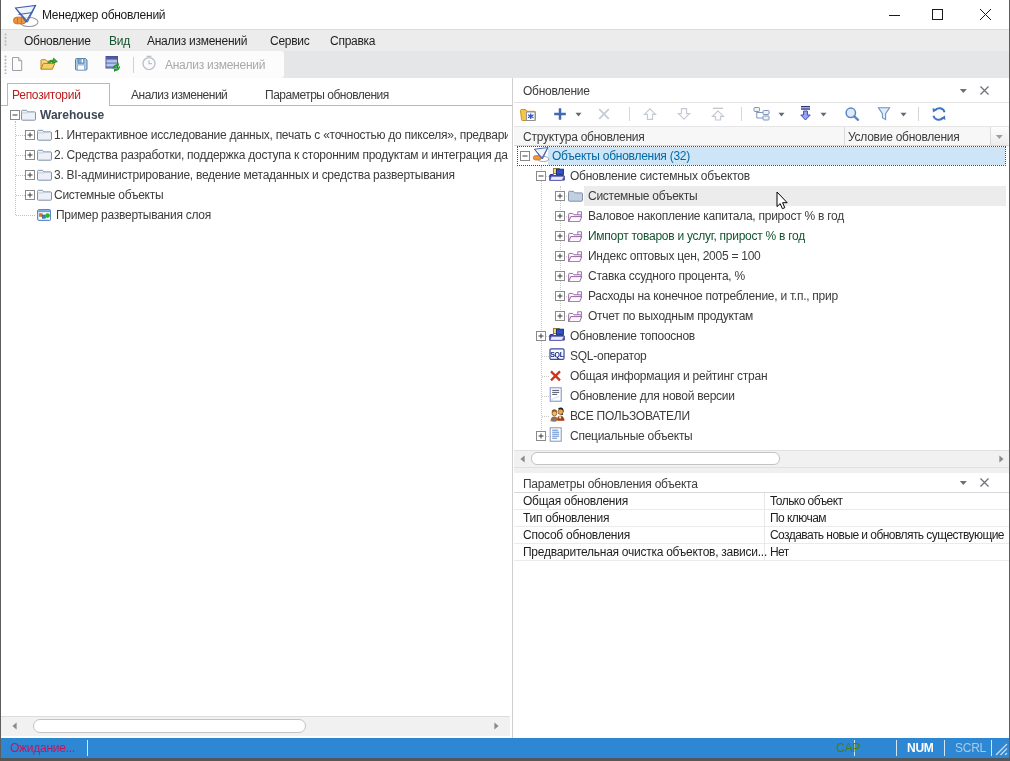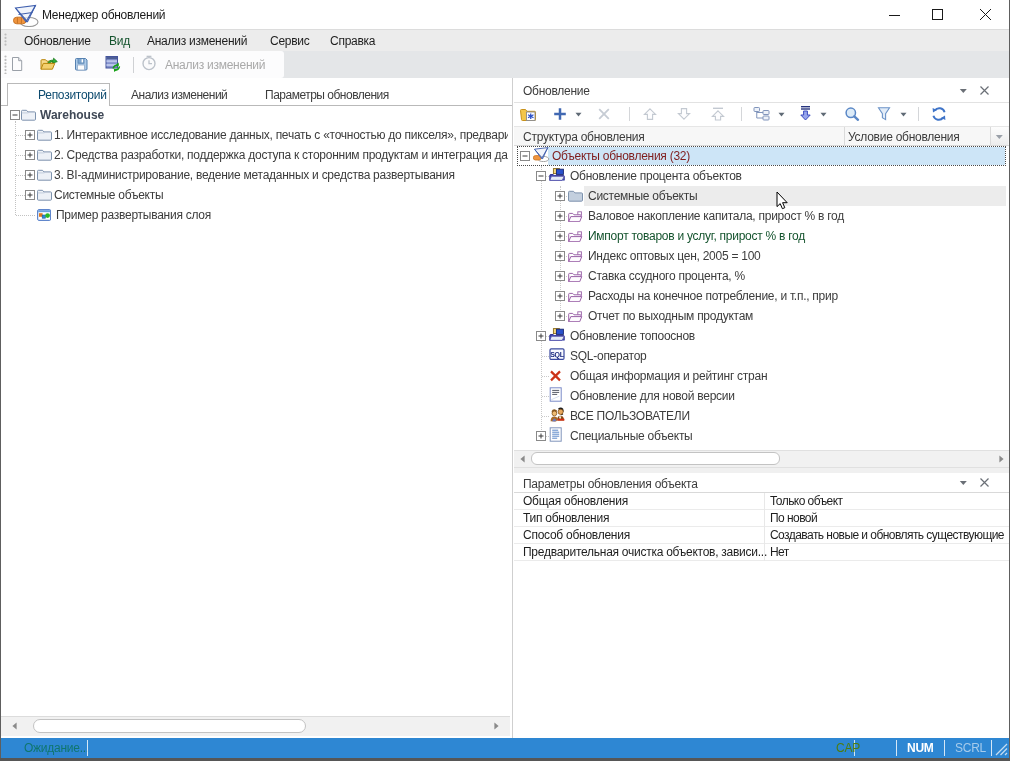--- a/index.html
+++ b/index.html
@@ -84,21 +84,21 @@
 <div class="abs" style="left:133px;top:57px;width:1px;height:16px;background:#cfd1d4"></div>
 <svg class="ic" style="left:141px;top:55px" width="16" height="17" viewBox="0 0 16 17">
     <circle cx="8" cy="8.6" r="6" fill="#fbfbfc" stroke="#bcc2ca" stroke-width="1.4"></circle>
     <path d="M8,5.2 V8.6 H11" fill="none" stroke="#bcc2ca" stroke-width="1.3"></path>
     <path d="M5.6,1.4 h4.8" stroke="#bcc2ca" stroke-width="1.4"></path>
   </svg>
 <div class="abs" style="left:165px;top:58px;color:#a9a9a9">Анализ изменений</div>
 <div class="abs" style="left:0;top:78px;width:513px;height:28px;background:#fff"></div>
 <div class="abs" style="left:0;top:105px;width:513px;height:1px;background:#b9b9b9"></div>
 <div class="abs" style="left:7px;top:83px;width:103px;height:23px;background:#fff;border:1px solid #b9b9b9;border-bottom:none;z-index:2"></div>
-<div class="abs" style="left:38px;top:88px;color:#0c4a6e;z-index:3">Репозиторий</div>
+<div class="abs" style="left:12px;top:88px;color:#b91c1c;z-index:3">Репозиторий</div>
 <div class="abs" style="left:131px;top:88px;letter-spacing:-0.5px">Анализ изменений</div>
 <div class="abs" style="left:265px;top:88px;letter-spacing:-0.5px">Параметры обновления</div>
 <div class="abs" style="left:15px;top:121px;width:1px;height:94px;border-left:1px dotted #c2c2c2"></div>
 <div class="abs" style="left:16px;top:135px;width:9px;height:1px;border-top:1px dotted #c2c2c2"></div>
 <div class="abs" style="left:16px;top:155px;width:9px;height:1px;border-top:1px dotted #c2c2c2"></div>
 <div class="abs" style="left:16px;top:175px;width:9px;height:1px;border-top:1px dotted #c2c2c2"></div>
 <div class="abs" style="left:16px;top:195px;width:9px;height:1px;border-top:1px dotted #c2c2c2"></div>
 <div class="abs" style="left:16px;top:215px;width:19px;height:1px;border-top:1px dotted #c2c2c2"></div>
 <svg class="ic" style="left:10px;top:110px" width="10" height="10" viewBox="0 0 10 10">
     <rect x="0.5" y="0.5" width="9" height="9" fill="#fff" stroke="#898989"></rect>
@@ -277,32 +277,32 @@
   </svg>
 <svg class="ic" style="left:533px;top:146px" width="17" height="16" viewBox="0 0 17 16">
     <ellipse cx="10.4" cy="13" rx="5.4" ry="2.6" fill="#fff" stroke="#9a9a9a" stroke-width="0.9"></ellipse>
     <rect x="0.3" y="9.6" width="7.8" height="4.4" rx="2.2" fill="#f0953f" stroke="#c87322" stroke-width="0.8"></rect>
     <g stroke="#3f5fae" stroke-width="0.9" fill="none">
       <path d="M1.5,3.2 L14.8,1.6 L9.7,12.6 L8.6,12.6 Z" fill="rgba(234,240,249,0.7)"></path>
       <line x1="1.5" y1="3.2" x2="9.7" y2="12.6"></line>
       <line x1="14.8" y1="1.6" x2="8.6" y2="12.6"></line>
     </g>
   </svg>
-<div class="row" style="left:552px;top:146px;color:#7f1d1d;z-index:2">Объекты обновления (32)</div>
+<div class="row" style="left:552px;top:146px;color:#0369a1;z-index:2">Объекты обновления (32)</div>
 <svg class="ic" style="left:536px;top:171px" width="10" height="10" viewBox="0 0 10 10">
     <rect x="0.5" y="0.5" width="9" height="9" fill="#fff" stroke="#898989"></rect>
     <line x1="2.5" y1="5" x2="7.5" y2="5" stroke="#3c3c3c"></line>
   </svg>
 <svg class="ic" style="left:549px;top:168px" width="16" height="13" viewBox="0 0 16 13">
     <rect x="4.4" y="0.6" width="6" height="5" fill="#f5d87a" stroke="#8a6a18" stroke-width="0.9"></rect>
     <rect x="7.4" y="1.2" width="7" height="5.2" fill="#2a51cc" stroke="#16246e" stroke-width="0.9"></rect>
     <path d="M0.8,12.4 V7.4 q0,-0.8 0.8,-0.8 h2.6 l1,1 h9.2 q0.8,0 0.8,0.8 v4" fill="#3a4ab0" stroke="#28288c"></path>
     <path d="M0.8,12.4 L2.4,8.2 h13 L13.2,12.4 z" fill="#e4eaf6" stroke="#5a5ab0"></path>
   </svg>
-<div class="row" style="left:570px;top:166px;color:#3c3c3c;z-index:2">Обновление процента объектов</div>
+<div class="row" style="left:570px;top:166px;color:#3c3c3c;z-index:2">Обновление системных объектов</div>
 <div class="abs" style="left:584px;top:186px;width:422px;height:20px;background:#ececec"></div>
 <svg class="ic" style="left:555px;top:191px" width="10" height="10" viewBox="0 0 10 10">
     <rect x="0.5" y="0.5" width="9" height="9" fill="#fff" stroke="#898989"></rect>
     <line x1="2.5" y1="5" x2="7.5" y2="5" stroke="#3c3c3c"></line>
     <line x1="5" y1="2.5" x2="5" y2="7.5" stroke="#3c3c3c"></line>
   </svg>
 <svg class="ic" style="left:568px;top:189px" width="15" height="13" viewBox="0 0 15 13">
     <path d="M0.5,3.3 q0,-1 1,-1 h4 l1.4,1.6 h6.6 q1,0 1,1 v6.3 q0,1 -1,1 h-12 q-1,0 -1,-1 z" fill="#c3cfde" stroke="#7d92ad"></path>
   </svg>
 <div class="row" style="left:588px;top:186px;color:#3c3c3c;z-index:2">Системные объекты</div>
@@ -449,30 +449,30 @@
   </svg>
 <svg class="ic" style="left:979px;top:477px" width="11" height="11" viewBox="0 0 11 11">
     <path d="M1.5,1.5 L9.5,9.5 M9.5,1.5 L1.5,9.5" stroke="#6a6f76" stroke-width="1.2"></path>
   </svg>
 <div class="abs" style="left:514px;top:492px;width:495px;height:1px;background:#d9d9d9"></div>
 <div class="prow" style="left:514px;top:493px;width:495px;border-bottom:1px solid #ebebeb"></div>
 <div class="prow" style="left:523px;top:493px">Общая обновления</div>
 <div class="prow" style="left:770px;top:493px;letter-spacing:-0.55px">Только объект</div>
 <div class="prow" style="left:514px;top:510px;width:495px;border-bottom:1px solid #ebebeb"></div>
 <div class="prow" style="left:523px;top:510px">Тип обновления</div>
-<div class="prow" style="left:770px;top:510px;letter-spacing:-0.55px">По новой</div>
+<div class="prow" style="left:770px;top:510px;letter-spacing:-0.55px">По ключам</div>
 <div class="prow" style="left:514px;top:527px;width:495px;border-bottom:1px solid #ebebeb"></div>
 <div class="prow" style="left:523px;top:527px">Способ обновления</div>
 <div class="prow" style="left:770px;top:527px;letter-spacing:-0.55px">Создавать новые и обновлять существующие</div>
 <div class="prow" style="left:514px;top:544px;width:495px;border-bottom:1px solid #ebebeb"></div>
 <div class="prow" style="left:523px;top:544px">Предварительная очистка объектов, зависи...</div>
 <div class="prow" style="left:770px;top:544px;letter-spacing:-0.55px">Нет</div>
 <div class="abs" style="left:764px;top:493px;width:1px;height:68px;background:#e8e8e8"></div>
 <div class="abs" style="left:0;top:738px;width:1010px;height:20px;background:#2e87d3"></div>
-<div class="abs" style="left:24px;top:741px;color:#0f766e">Ожидание...</div>
+<div class="abs" style="left:10px;top:741px;color:#be185d">Ожидание...</div>
 <div class="abs" style="left:87px;top:740px;width:1px;height:16px;background:rgba(255,255,255,0.8)"></div>
 <div class="abs" style="left:854px;top:740px;width:1px;height:16px;background:rgba(255,255,255,0.8)"></div>
 <div class="abs" style="left:896px;top:740px;width:1px;height:16px;background:rgba(255,255,255,0.8)"></div>
 <div class="abs" style="left:944px;top:740px;width:1px;height:16px;background:rgba(255,255,255,0.8)"></div>
 <div class="abs" style="left:991px;top:740px;width:1px;height:16px;background:rgba(255,255,255,0.8)"></div>
 <div class="abs" style="left:836px;top:741px;color:#4d7c0f">CAP</div>
 <div class="abs" style="left:907px;top:741px;color:#fff;font-weight:bold">NUM</div>
 <div class="abs" style="left:955px;top:741px;color:#a6cbeb">SCRL</div>
 <svg class="ic" style="left:995px;top:743px" width="13" height="13" viewBox="0 0 13 13">
     <g stroke="#c6ddf2" stroke-width="1.3">

